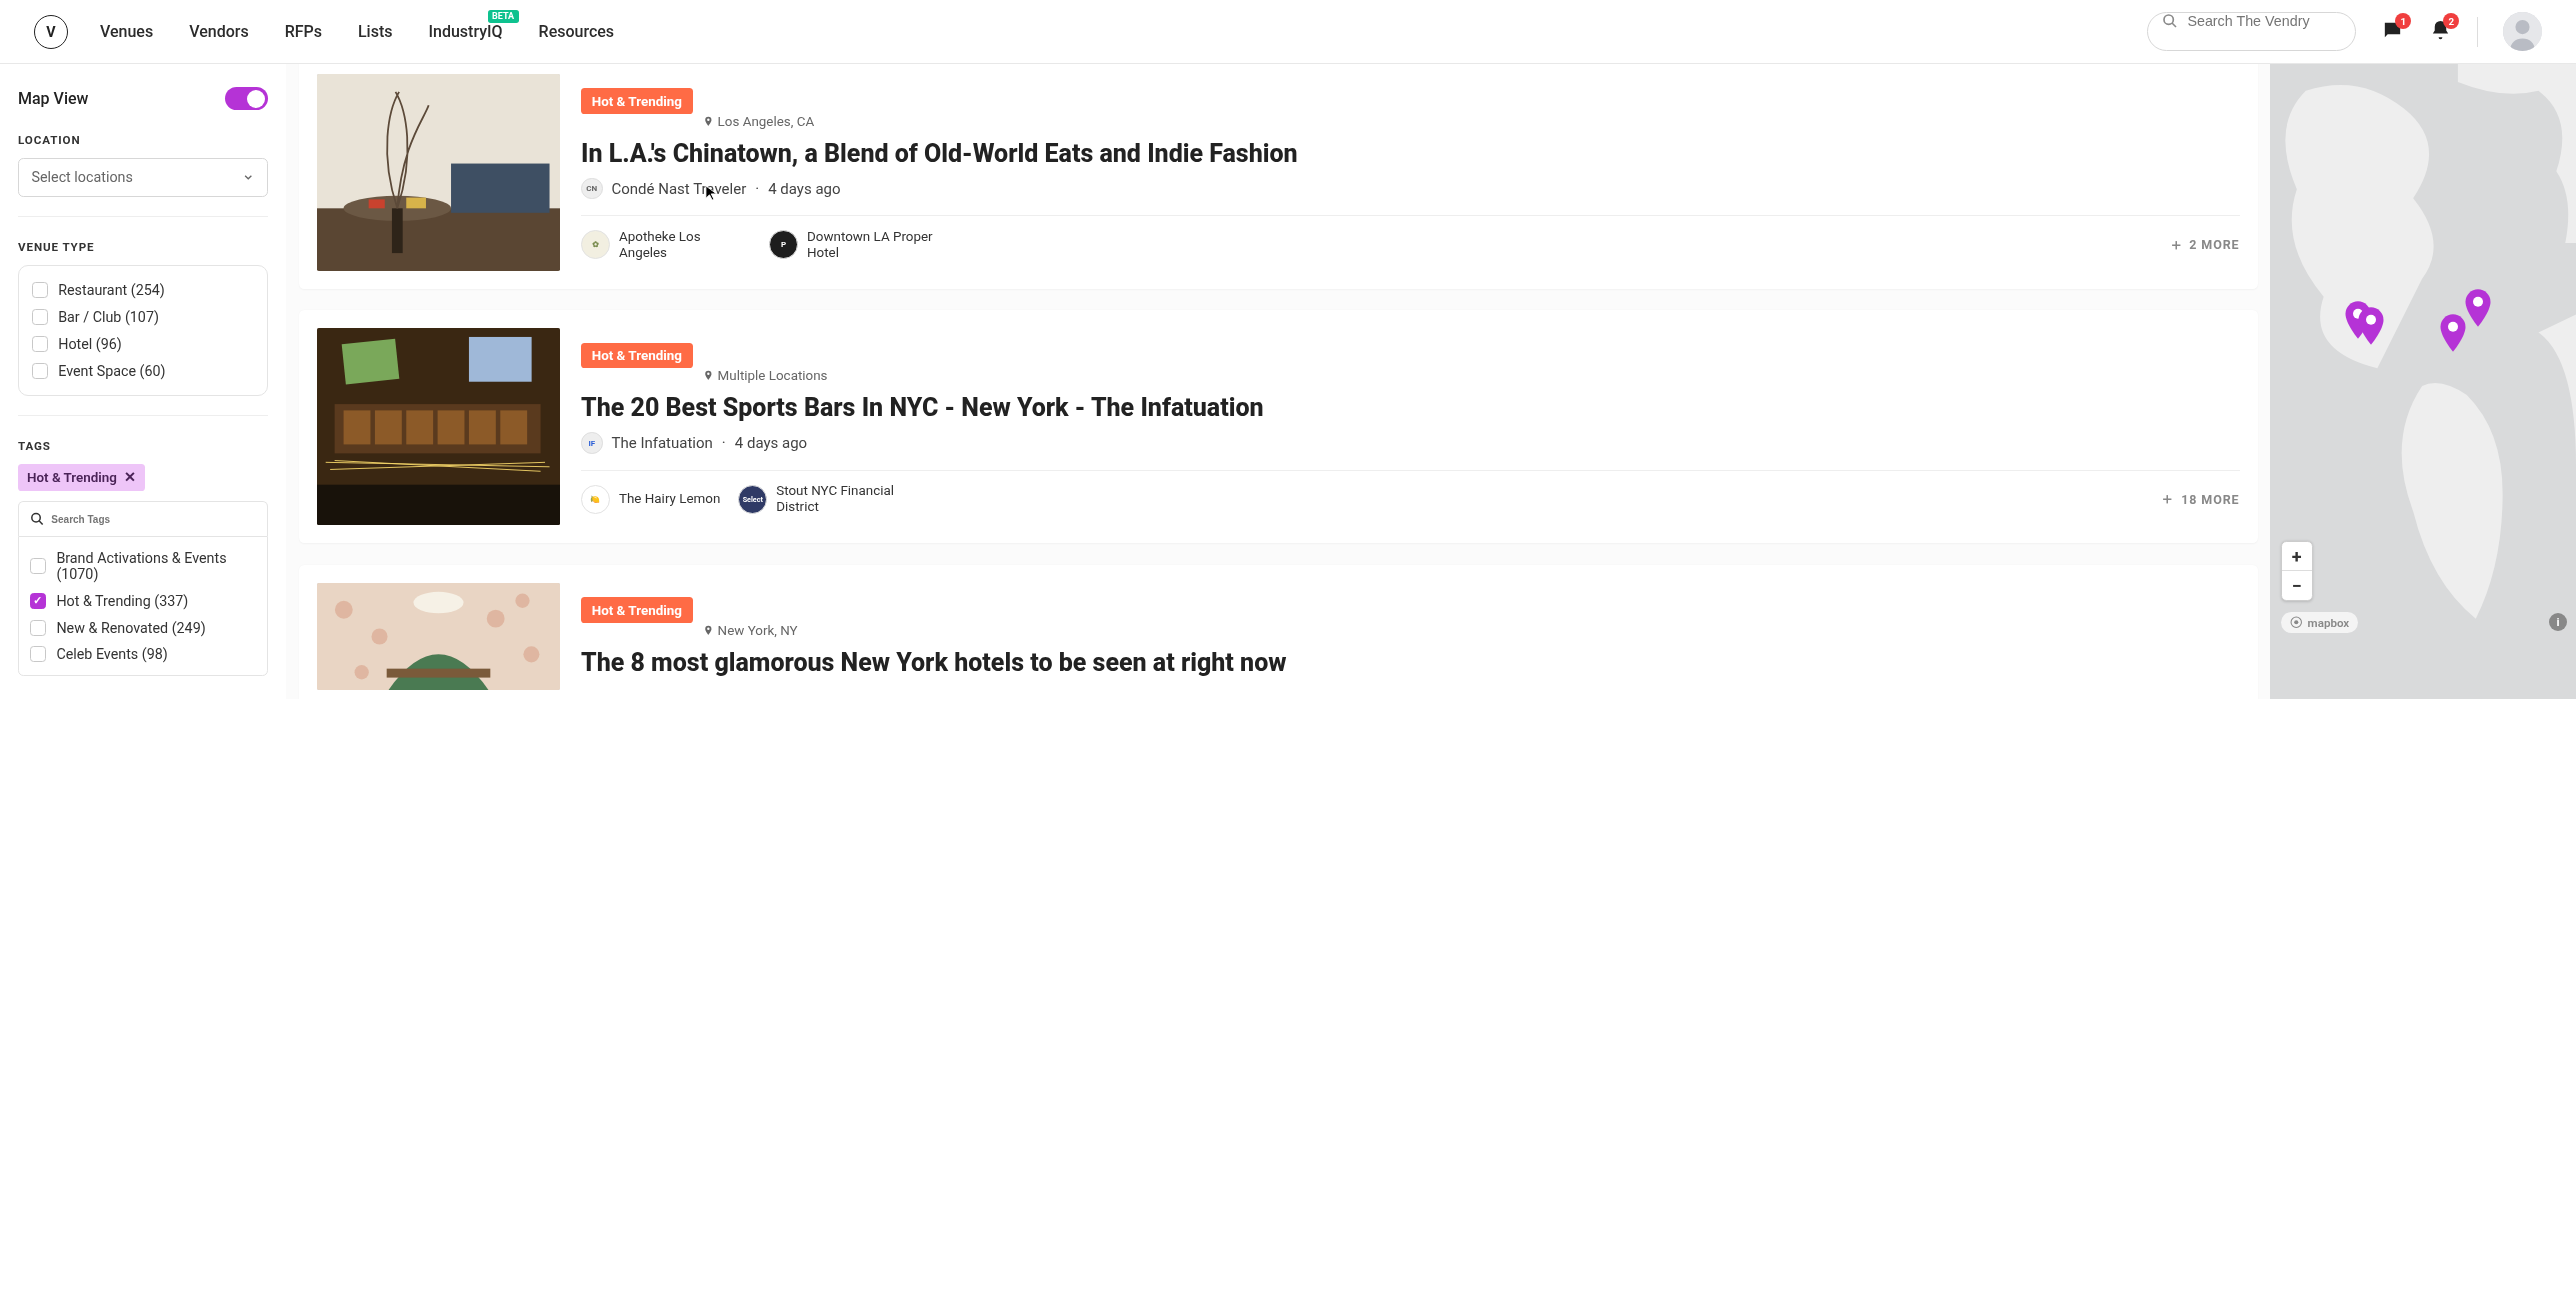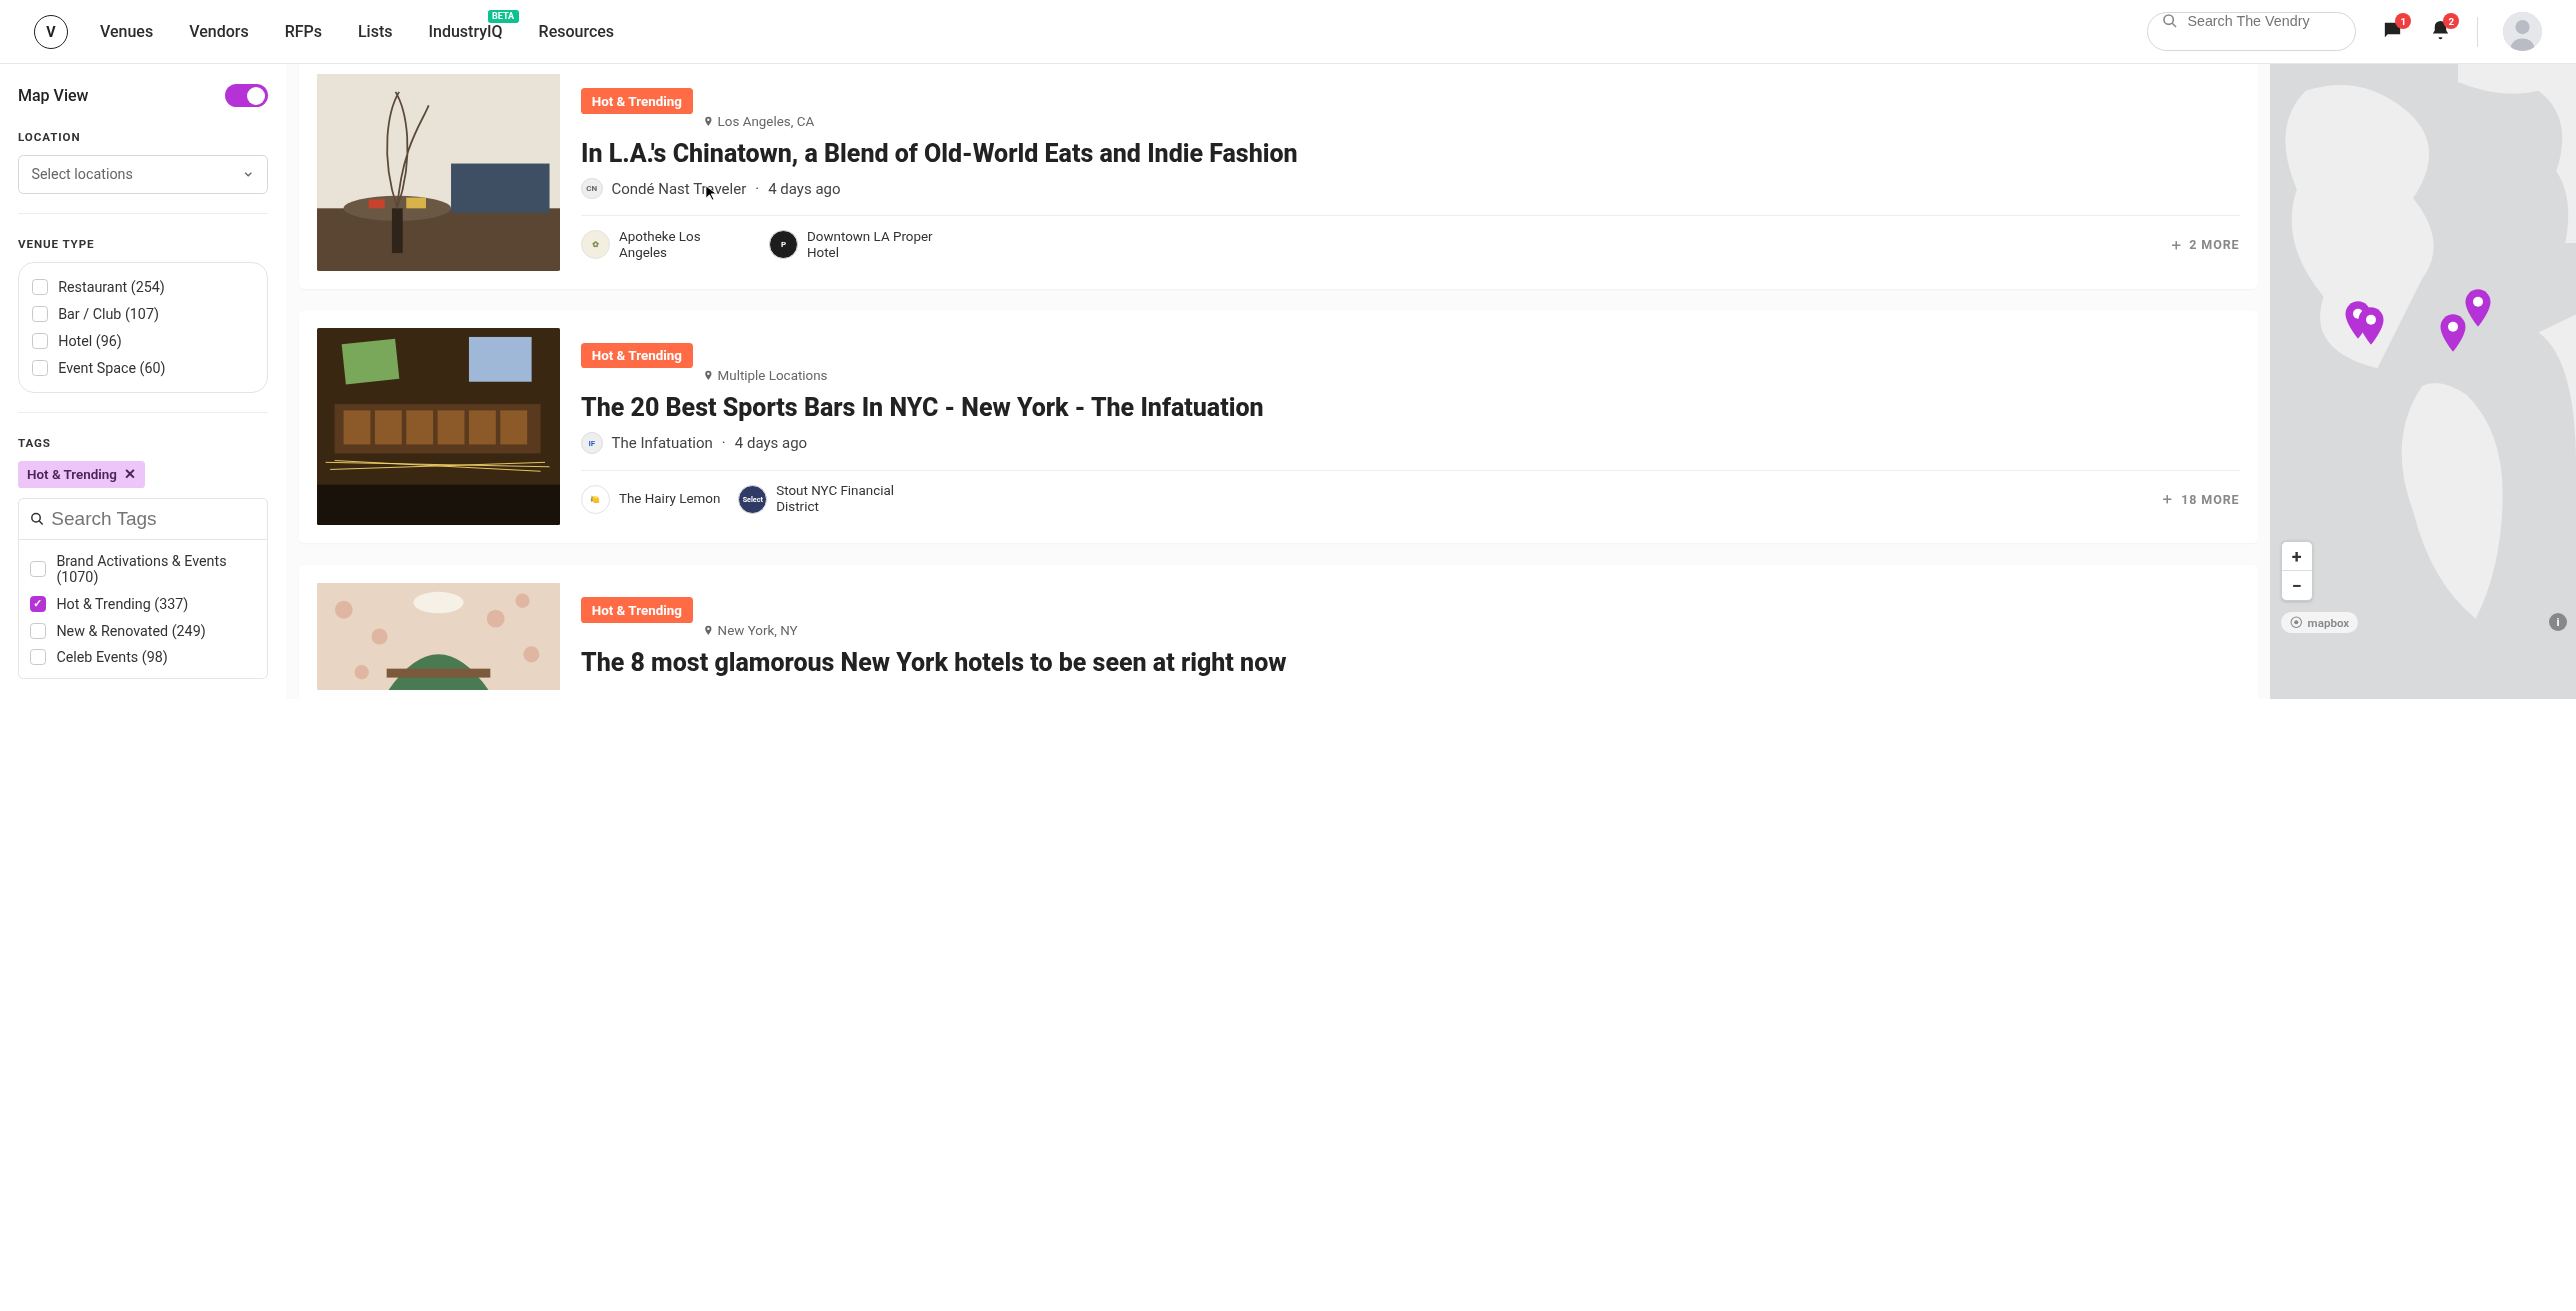--- a/index.html
+++ b/index.html
@@ -26,29 +26,29 @@
   .main { flex:1; padding: 18px 12.5px; background:#fbfbfb; }
   .map-pane { width: 306px; background:#dedede; position:relative; }
   
   .row { display:flex; align-items:center; justify-content:space-between; }
   .map-view-label { font-size:16px; font-weight:500; }
   .toggle { width:43px; height:23px; background:#b533d6; border-radius:18px; position:relative; cursor:pointer; }
   .toggle .knob { width:18px; height:18px; background:#fff; border-radius:50%; position:absolute; top:2.7px; right:2.7px; }
   .section-title { font-size:11.6px; font-weight:700; letter-spacing:0.9px; color:#333; margin-top:23px; margin-bottom:10.7px; text-transform:uppercase; }
   .select { border:0.9px solid #d7d7d7; border-radius:5.4px; height:39px; display:flex; align-items:center; justify-content:space-between; padding:0 12.5px; color:#666; font-size:14.3px; cursor:pointer; }
   .hr { border:none; border-top:0.9px solid #eee; margin:19.7px 0; }
-  .check-list { border:0.9px solid #e4e4e4; border-radius:16px; padding:10.7px 12.5px; }
+  .check-list { border:0.9px solid #e4e4e4; border-radius:10px; padding:10.7px 12.5px; }
   .check-row { display:flex; align-items:center; gap:10.7px; padding:5.4px 0; cursor:pointer; font-size:14.3px; color:#333; }
   .checkbox { width:16px; height:16px; border:1.8px solid #c8c8c8; border-radius:3.6px; flex-shrink:0; display:flex; align-items:center; justify-content:center; }
   .checkbox.checked { background:#b533d6; border-color:#b533d6; }
   .checkbox.checked::after { content:"✓"; color:#fff; font-size:10.7px; font-weight:700; }
   .tag-chip { display:inline-flex; align-items:center; gap:7.2px; background:#eec5f8; color:#4a2357; padding:5.4px 9px; border-radius:3.6px; font-weight:600; font-size:13.4px; margin-bottom:10.7px; }
   .tag-chip .x { font-size:14.3px; cursor:pointer; }
   .tag-search { display:flex; align-items:center; gap:7.2px; border:0.9px solid #e4e4e4; border-top-left-radius:5.4px; border-top-right-radius:5.4px; border-bottom:none; padding:9px 10.7px; }
-  .tag-search input { border:none; outline:none; font-size:19px; width:100%; }
+  .tag-search input { border:none; outline:none; font-size:10px; width:100%;font-weight:bold; }
   .tag-list { border:0.9px solid #e4e4e4; border-bottom-left-radius:5.4px; border-bottom-right-radius:5.4px; padding:7.2px 10.7px; }
   
   .card { background:#fff; border-radius:5.4px; padding:18px; display:flex; gap:21.5px; margin-bottom:21.5px; box-shadow:0 0.9px 1.8px rgba(0,0,0,0.04); }
   .thumb { width:243px; height:197px; background:#ccc; border-radius:1.8px; flex-shrink:0; overflow:hidden; }
   .thumb svg{width:100%;height:100%;display:block;}
   .card-body { flex:1; display:flex; flex-direction:column; }
   .card-top { display:flex; align-items:center; gap:10.7px; margin-bottom:9px; }
   .pill { background:#ff6b45; color:#fff; font-weight:700; font-size:13.4px; padding:5.4px 10.7px; border-radius:3.6px; }
   .loc { color:#666; font-size:13.4px; display:flex; align-items:center; gap:3.6px;margin-top:40px; }
   .card-title { font-size:25px; font-weight:800; line-height:1.25; color:#222; margin-bottom:9px; }

